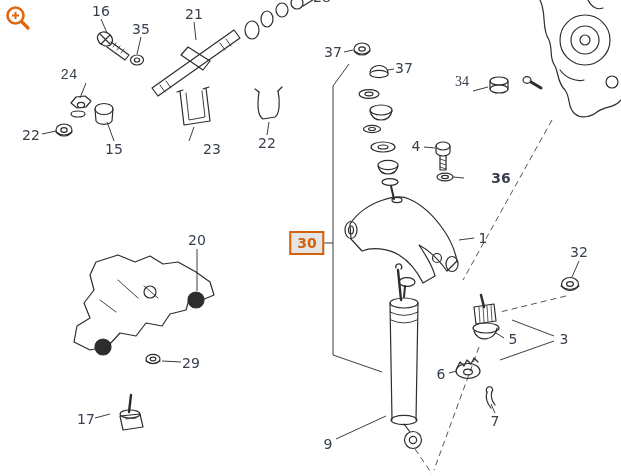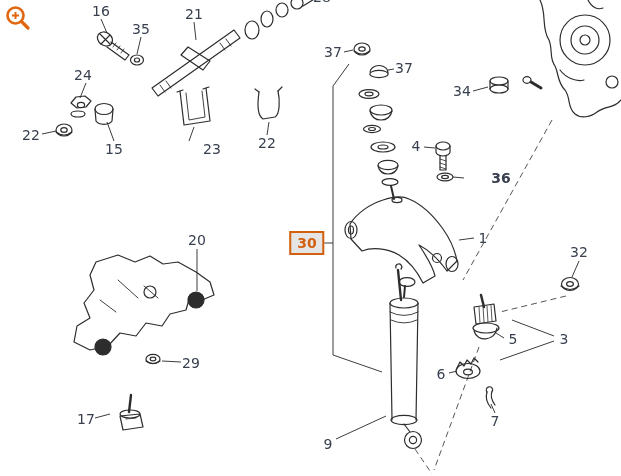--- a/index.html
+++ b/index.html
@@ -254,28 +254,28 @@
         <circle cx="413" cy="440" r="3.6"></circle>
       </g>
     </g>
   </svg>
 
   <div class="callout-layer">
       <div class="callout" style="left: 101px; top: 11px;">16</div>
       <div class="callout" style="left: 141px; top: 29px;">35</div>
       <div class="callout" style="left: 194px; top: 14px;">21</div>
       <div class="callout" style="left: 322px; top: -3px;">28</div>
-      <div class="callout" style="left: 83px; top: 75px;">24</div>
+      <div class="callout" style="left: 69px; top: 75px; font-family: Liberation Mono, monospace;">24</div>
       <div class="callout" style="left: 31px; top: 135px;">22</div>
       <div class="callout" style="left: 114px; top: 149px;">15</div>
       <div class="callout" style="left: 176px; top: 149px; margin-left: 36px;">23</div>
       <div class="callout" style="left: 267px; top: 143px;">22</div>
       <div class="callout" style="left: 333px; top: 52px;">37</div>
       <div class="callout" style="left: 404px; top: 68px;">37</div>
-      <div class="callout" style="left: 462px; top: 91px;">34</div>
+      <div class="callout" style="left: 462px; top: 82px; font-family: Liberation Serif, serif;">34</div>
       <div class="callout" style="left: 416px; top: 146px;">4</div>
       <div class="callout" style="left: 501px; top: 178px; font-weight: bold;">36</div>
       <div class="callout highlighted" style="left: 307px; top: 243px;">30</div>
       <div class="callout" style="left: 483px; top: 238px;">1</div>
       <div class="callout" style="left: 579px; top: 252px;">32</div>
       <div class="callout" style="left: 197px; top: 240px;">20</div>
       <div class="callout" style="left: 191px; top: 363px;">29</div>
       <div class="callout" style="left: 513px; top: 339px;">5</div>
       <div class="callout" style="left: 564px; top: 339px;">3</div>
       <div class="callout" style="left: 441px; top: 374px;">6</div>

